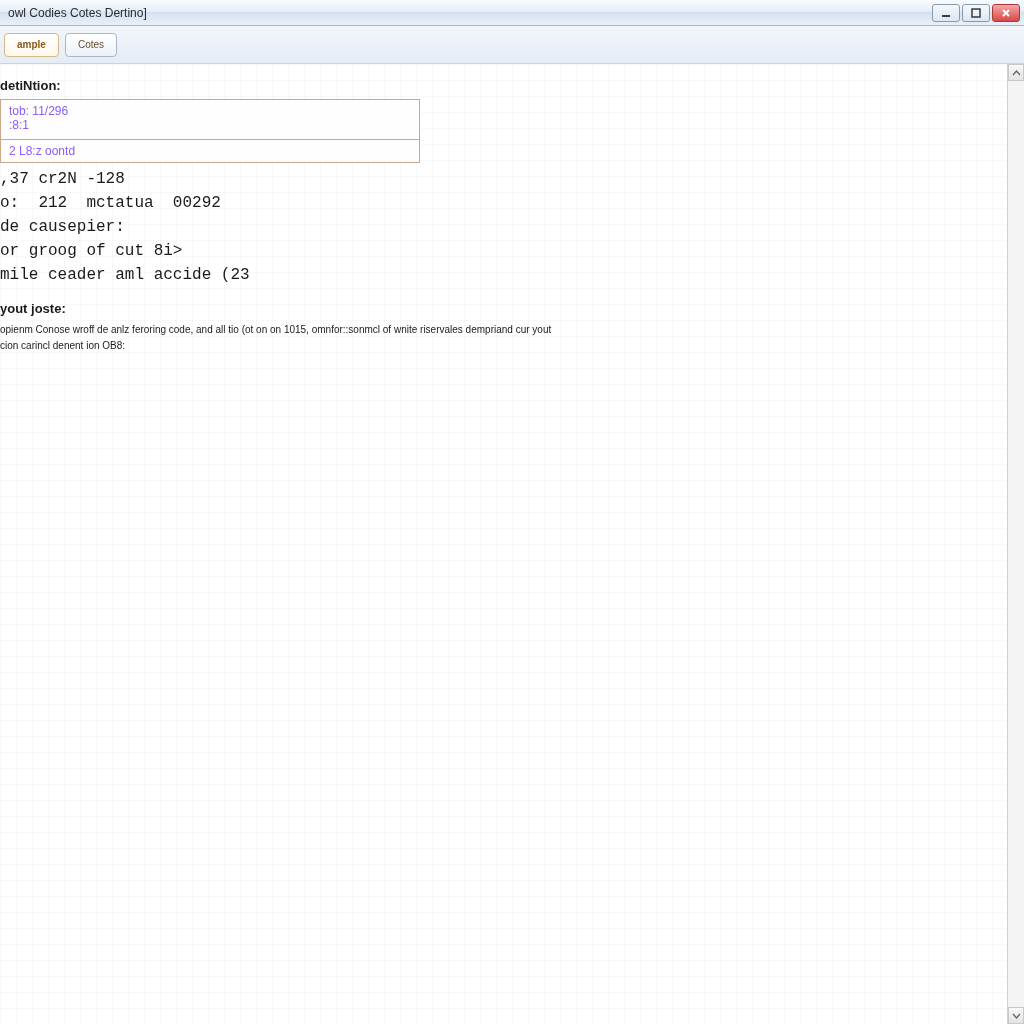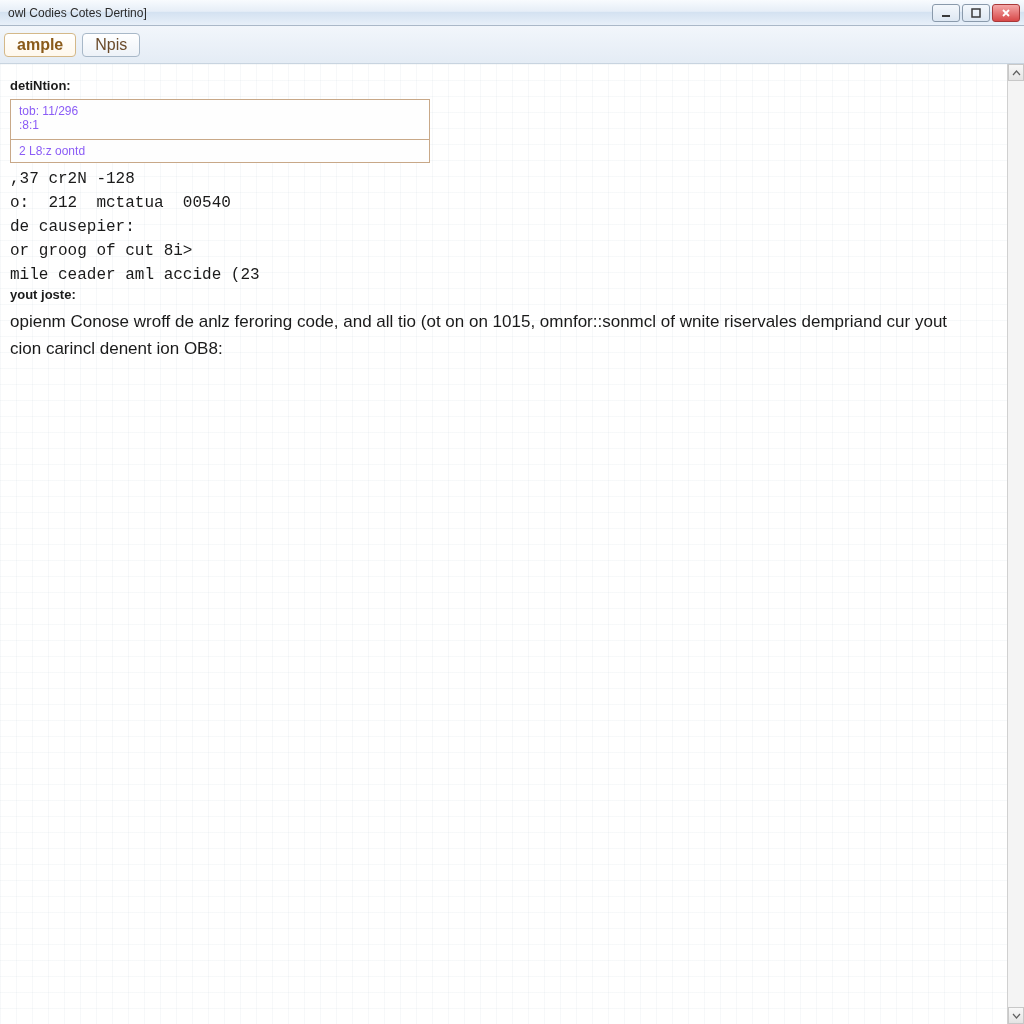--- a/index.html
+++ b/index.html
@@ -78,21 +78,21 @@
       padding: 0 4px;
       gap: 6px;
     }
     
     .tab-btn {
       padding: 4px 12px;
       border: 1px solid #a8b8c8;
       border-radius: 4px;
       background: linear-gradient(to bottom, #ffffff, #edf2f8);
       color: #6a4a2a;
-      font-size: 16px;
+      font-size: 10px;
       cursor: pointer;
       display: flex;
       align-items: center;
       height: 24px;
     }
     
     .tab-btn.active {
       background: linear-gradient(to bottom, #ffffff, #fff8ec);
       border-color: #d4b888;
       color: #8a5a1a;
@@ -101,21 +101,21 @@
     
     .content-area {
       flex: 1;
       display: flex;
       background: #ffffff;
       position: relative;
     }
     
     .main-panel {
       flex: 1;
-      padding: 14px 10px;
+      padding: 14px 0;
       background: #ffffff;
       background-image: 
         linear-gradient(rgba(200,210,220,0.15) 1px, transparent 1px),
         linear-gradient(90deg, rgba(200,210,220,0.15) 1px, transparent 1px);
       background-size: 16px 16px;
       overflow-y: auto;
     }
     
     .scrollbar {
       width: 17px;
@@ -172,24 +172,25 @@
       color: #1a1a1a;
       line-height: 1.5;
       margin-top: 4px;
     }
     
     .code-line {
       white-space: pre;
     }
     
     .section2 {
+      margin-top: 14px;
     }
     
     .paragraph {
-      font-size: 17px;
+      font-size: 10px;
       color: #1a1a1a;
       line-height: 1.6;
       margin-top: 6px;
     }
   </style>
 </head>
 <body>
 
 <div class="window">
 
@@ -212,21 +213,21 @@
         </svg>
       </div>
     </div>
   </div>
 
   <div class="toolbar">
     <div class="tab-btn active">
       <span>ample</span>
     </div>
     <div class="tab-btn">
-      <span>Npis</span>
+      <span>Cotes</span>
     </div>
   </div>
 
   <div class="content-area">
     <div class="main-panel">
 
       <div class="section-heading">detiNtion:</div>
 
       <table class="info-table">
         <tbody>
@@ -237,21 +238,21 @@
           </td>
         </tr>
         <tr>
           <td>2 L8:z   oontd</td>
         </tr>
       </tbody>
         </table>
 
       <div class="code-block">
         <div class="code-line">,37 cr2N -128</div>
-        <div class="code-line">o:  212  mctatua  00540</div>
+        <div class="code-line">o:  212  mctatua  00292</div>
         <div class="code-line">de causepier:</div>
         <div class="code-line">or groog of cut 8i&gt;</div>
         <div class="code-line">mile ceader aml accide (23</div>
       </div>
 
       <div class="section2">
         <div class="section-heading">yout joste:</div>
         <div class="paragraph">opienm Conose wroff de anlz feroring code, and all tio (ot on on 1015, omnfor::sonmcl of wnite riservales dempriand cur yout</div>
         <div class="paragraph" style="margin-top:0">cion carincl denent ion OB8:</div>
       </div>

